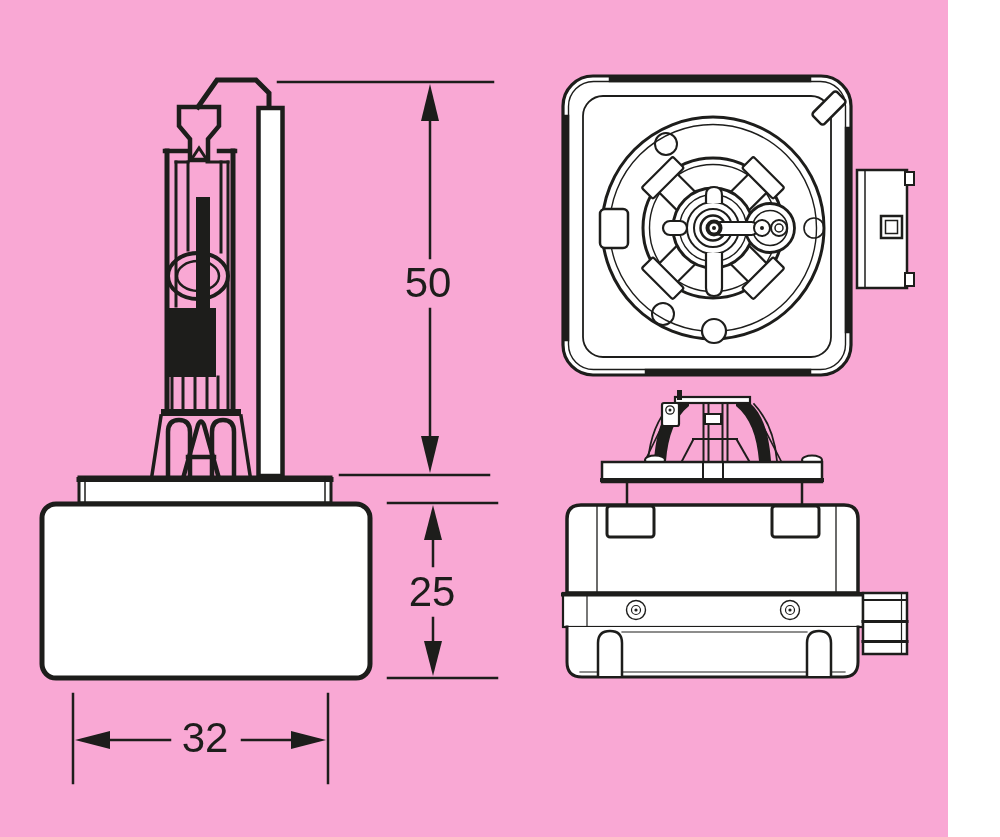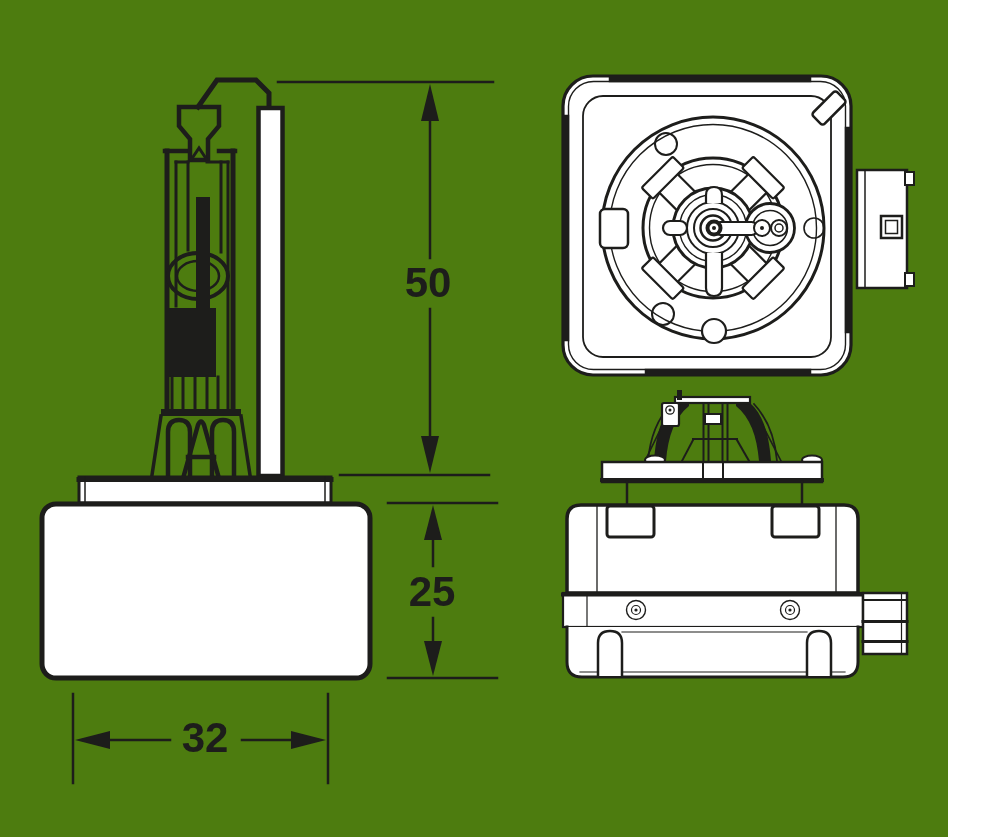--- a/index.html
+++ b/index.html
@@ -1,17 +1,17 @@
 <!DOCTYPE html>
 <html><head>
 <meta charset="utf-8">
 <style>
   html,body{margin:0;padding:0;background:#fff;}
-  .canvas{position:relative;width:948px;height:837px;background:#4d7c0f;overflow:hidden;
-          font-family:"Liberation Sans",sans-serif;font-weight:bold;}
+  .canvas{position:relative;width:948px;height:837px;background:#f9a8d4;overflow:hidden;
+          font-family:"Liberation Sans",sans-serif;}
   svg{display:block;}
   .dim-text{font-family:"Liberation Sans",sans-serif;font-size:42px;fill:currentColor;stroke:none;}
 </style>
 </head>
 <body>
 
 <div class="canvas">
 <svg width="1000" height="837" viewBox="0 0 1000 837" color="#1d1d1b">
   <g stroke="currentColor" fill="none" stroke-linecap="square" stroke-linejoin="miter">
 

